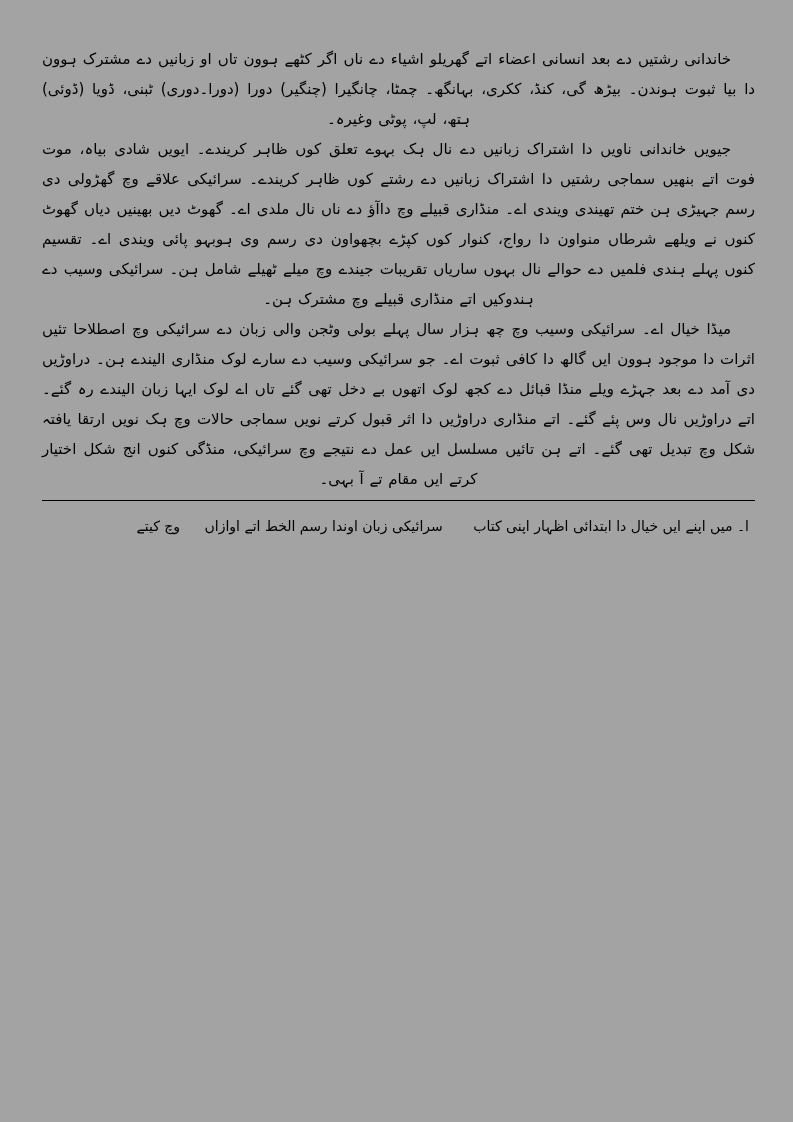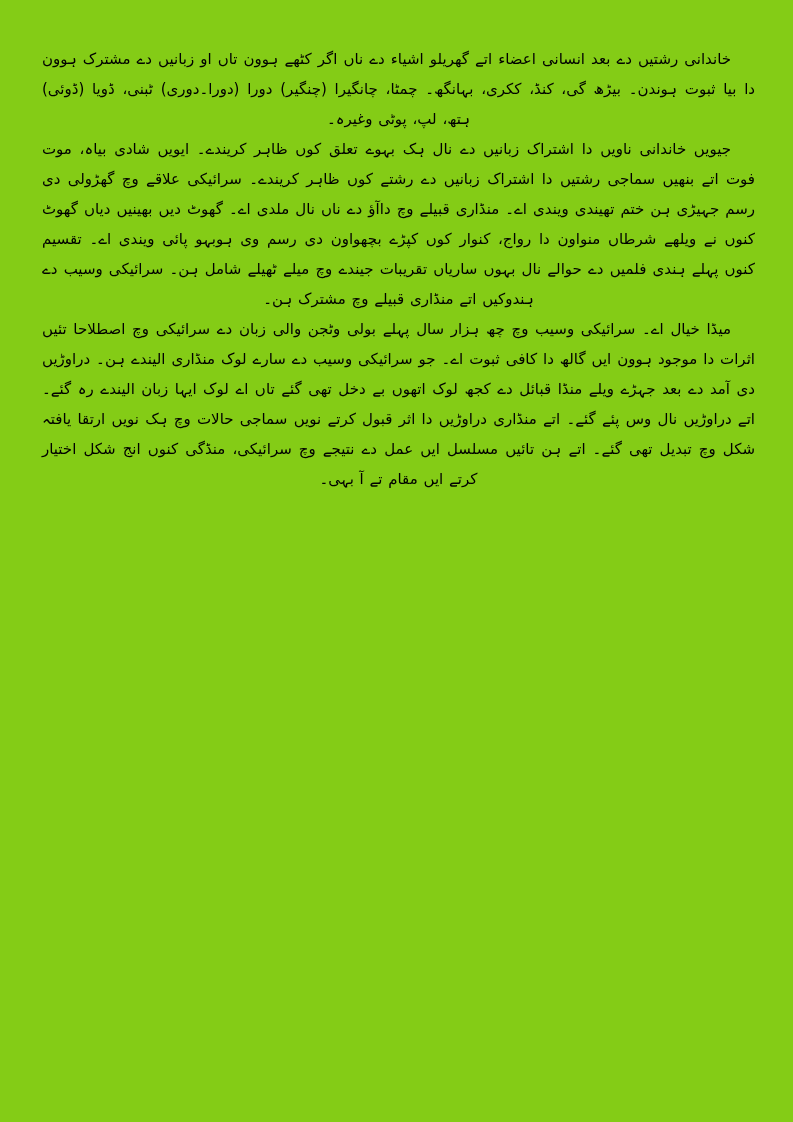--- a/index.html
+++ b/index.html
@@ -5,21 +5,21 @@
   * { margin: 0; padding: 0; box-sizing: border-box; }
   html, body {
     width: 793px; height: 1122px;
     background: #ffffff;
     overflow: hidden;
     font-family: "DejaVu Sans", sans-serif;
   }
   .page {
     position: relative;
     width: 793px; height: 1122px;
-    background: #84cc16;
+    background: #a3a3a3;
     color: #000000;
   }
   .body-text {
     position: absolute;
     top: 44px; right: 38px; left: 42px;
     direction: rtl;
     font-size: 15px;
     line-height: 30px;
     color: #000;
   }
@@ -56,14 +56,22 @@
 <body>
 
 <div class="page">
 
   <div class="body-text" dir="rtl">
     <p class="para">خاندانی رشتیں دے بعد انسانی اعضاء اتے گھریلو اشیاء دے ناں اگر کٹھے ہوون تاں او زبانیں دے مشترک ہوون دا بیا ثبوت ہوندن۔ بیڑھ گی، کنڈ، ککری، بہانگھ۔ چمٹا، چانگیرا (چنگیر) دورا (دورا۔دوری) ٹبنی، ڈویا (ڈوئی) ہتھ، لپ، پوٹی وغیرہ۔</p>
     <p class="para">جیویں خاندانی ناویں دا اشتراک زبانیں دے نال ہک بہوے تعلق کوں ظاہر کریندے۔ ایویں شادی بیاہ، موت فوت اتے بنھیں سماجی رشتیں دا اشتراک زبانیں دے رشتے کوں ظاہر کریندے۔ سرائیکی علاقے وچ گھڑولی دی رسم جہیڑی ہن ختم تھیندی ویندی اے۔ منڈاری قبیلے وچ داآؤ دے ناں نال ملدی اے۔ گھوٹ دیں بھینیں دیاں گھوٹ کنوں نے ویلھے شرطاں منواون دا رواج، کنوار کوں کپڑے بچھواون دی رسم وی ہوبہو پائی ویندی اے۔ تقسیم کنوں پہلے ہندی فلمیں دے حوالے نال بہوں ساریاں تقریبات جیندے وچ میلے ٹھیلے شامل ہن۔ سرائیکی وسیب دے ہندوکیں اتے منڈاری قبیلے وچ مشترک ہن۔</p>
     <p class="para">میڈا خیال اے۔ سرائیکی وسیب وچ چھ ہزار سال پہلے بولی وٹجن والی زبان دے سرائیکی وچ اصطلاحا تئیں اثرات دا موجود ہوون ایں گالھ دا کافی ثبوت اے۔ جو سرائیکی وسیب دے سارے لوک منڈاری الیندے ہن۔ دراوڑیں دی آمد دے بعد جہڑے ویلے منڈا قبائل دے کجھ لوک اتھوں بے دخل تھی گئے تاں اے لوک ایہا زبان الیندے رہ گئے۔ اتے دراوڑیں نال وس پئے گئے۔ اتے منڈاری دراوڑیں دا اثر قبول کرتے نویں سماجی حالات وچ ہک نویں ارتقا یافتہ شکل وچ تبدیل تھی گئے۔ اتے ہن تائیں مسلسل ایں عمل دے نتیجے وچ سرائیکی، منڈگی کنوں انج شکل اختیار کرتے ایں مقام تے آ بہی۔</p>
   </div>
 
+  <div class="footnote-area">
+    <hr class="footnote-rule">
+    <div class="footnote-line" dir="rtl">
+      <span class="fn-prefix">ا۔ میں اپنے ایں خیال دا ابتدائی اظہار اپنی کتاب</span>
+      <span class="fn-title">سرائیکی زبان اوندا رسم الخط اتے اوازاں</span>
+      <span class="fn-suffix">وچ کیتے</span>
+    </div>
+  </div>
 
 </div>
 
 </body></html>

